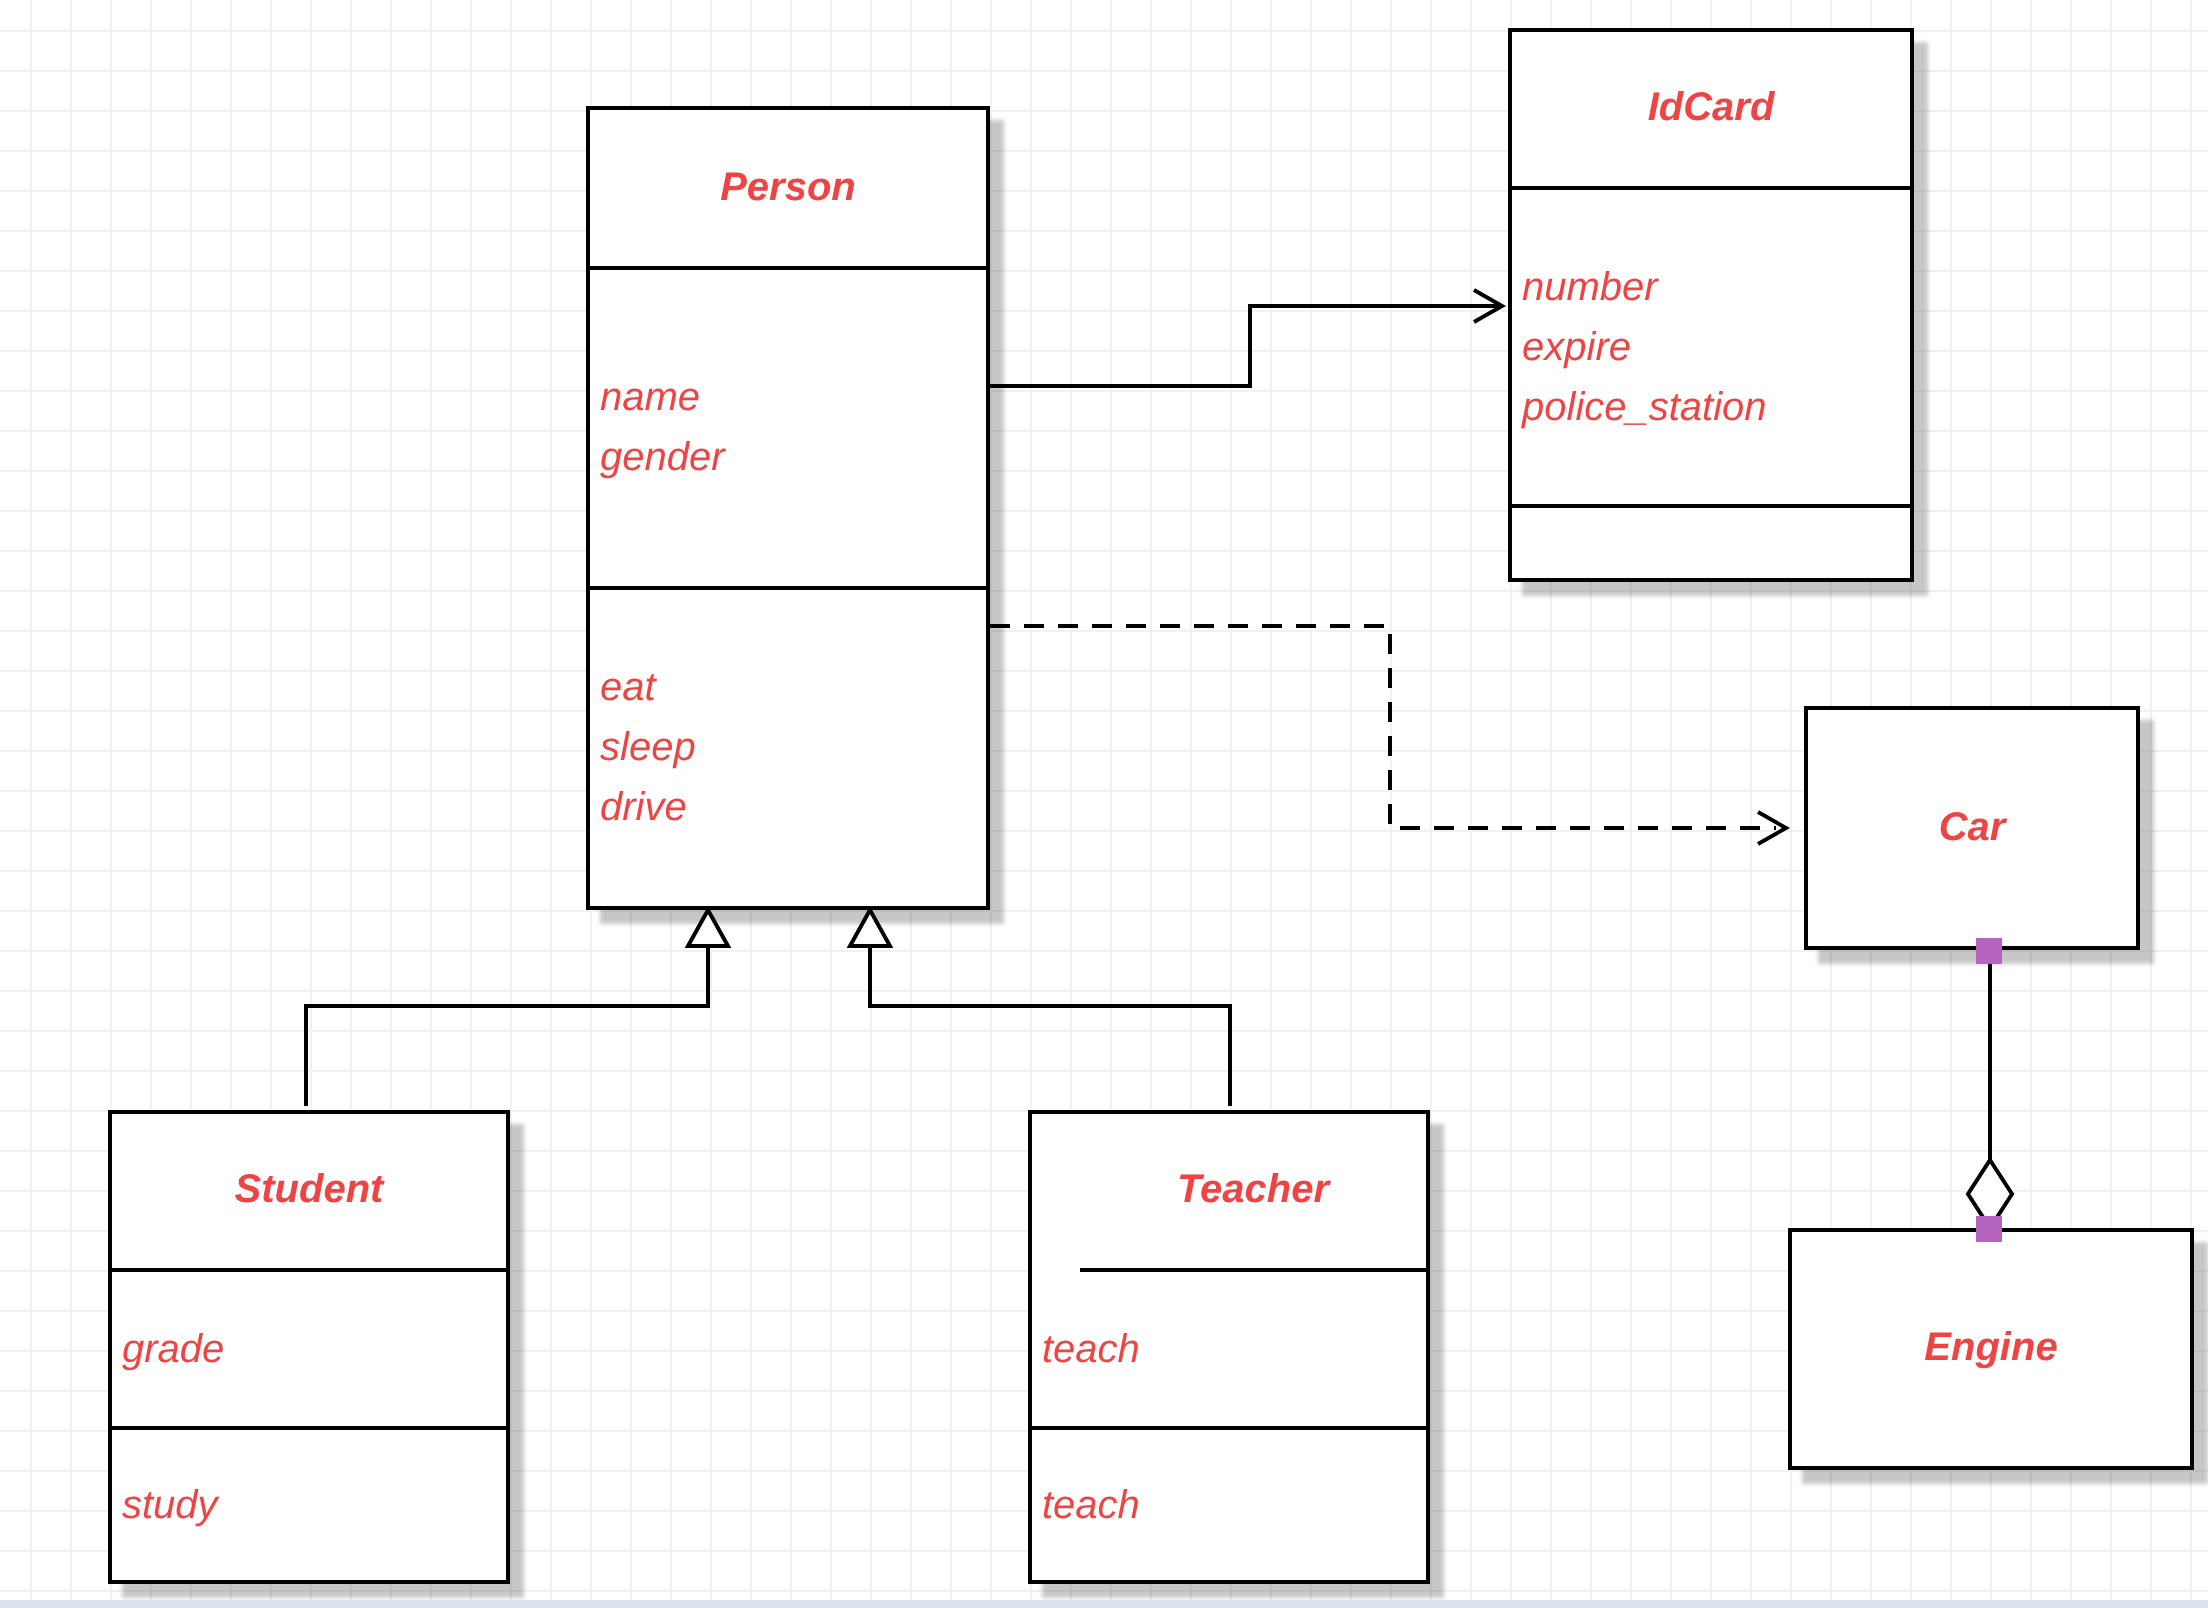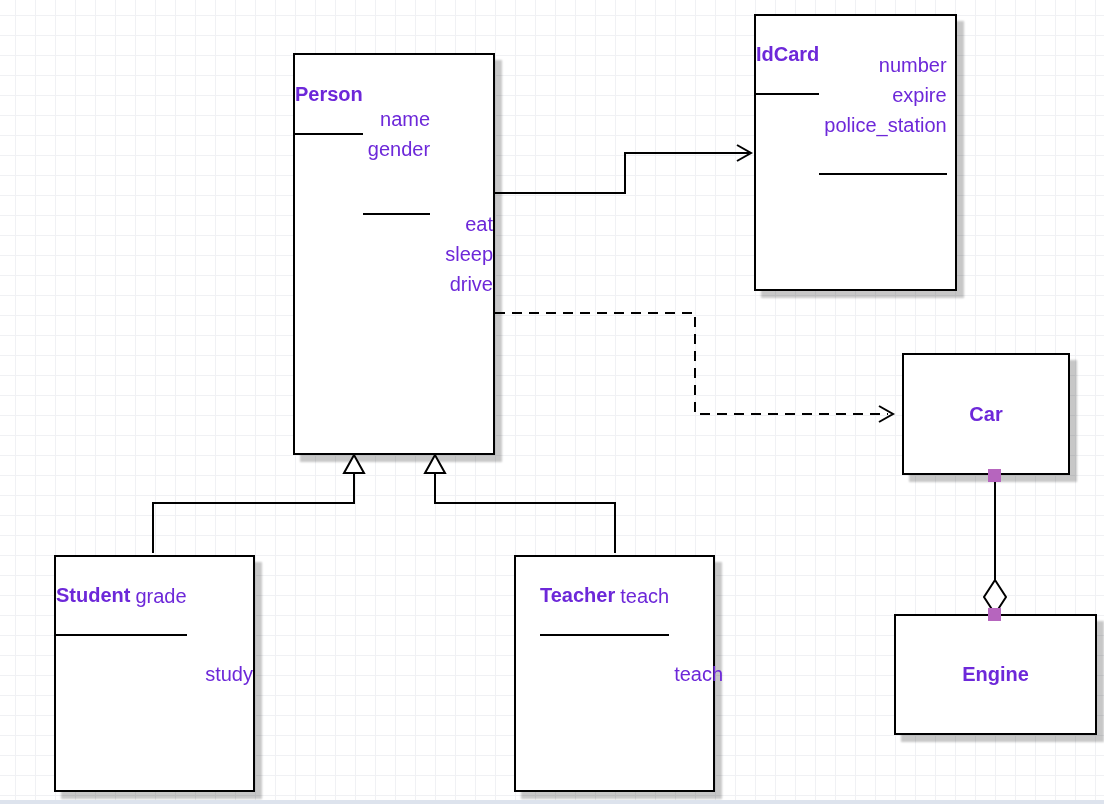--- a/index.html
+++ b/index.html
@@ -15,35 +15,36 @@
     overflow:hidden;
     font-family:"Liberation Sans","DejaVu Sans",sans-serif;
   }
   .uml-class{
     position:absolute;
     background:#ffffff;
     border:2px solid #000000;
     box-shadow:7px 7px 2px rgba(0,0,0,0.22);
     box-sizing:border-box;
     display:flex;
-    color:#6d28d9;
+    flex-direction:column;
+    color:#ef4444;
+    font-style:italic;
   }
   .uml-title{
     display:flex;align-items:center;justify-content:center;
     font-weight:bold;font-size:20px;
     flex:none;
   }
   .divider-bottom{border-bottom:2px solid #000;}
   .uml-section{
     display:flex;flex-direction:column;justify-content:center;
     padding-left:5px;
     font-size:20px;line-height:30px;
     flex:none;
     box-sizing:border-box;
-    text-align:right;
   }
   .uml-section.fill{flex:1 1 auto;}
   .single-title{align-items:center;justify-content:center;}
   svg.connectors{position:absolute;left:0;top:0;z-index:5;}
   .canvas-bottom-edge{
     position:absolute;left:0;bottom:0;width:100%;height:4px;
     background:#dde3ed;z-index:6;
   }
 </style>
 </head>

